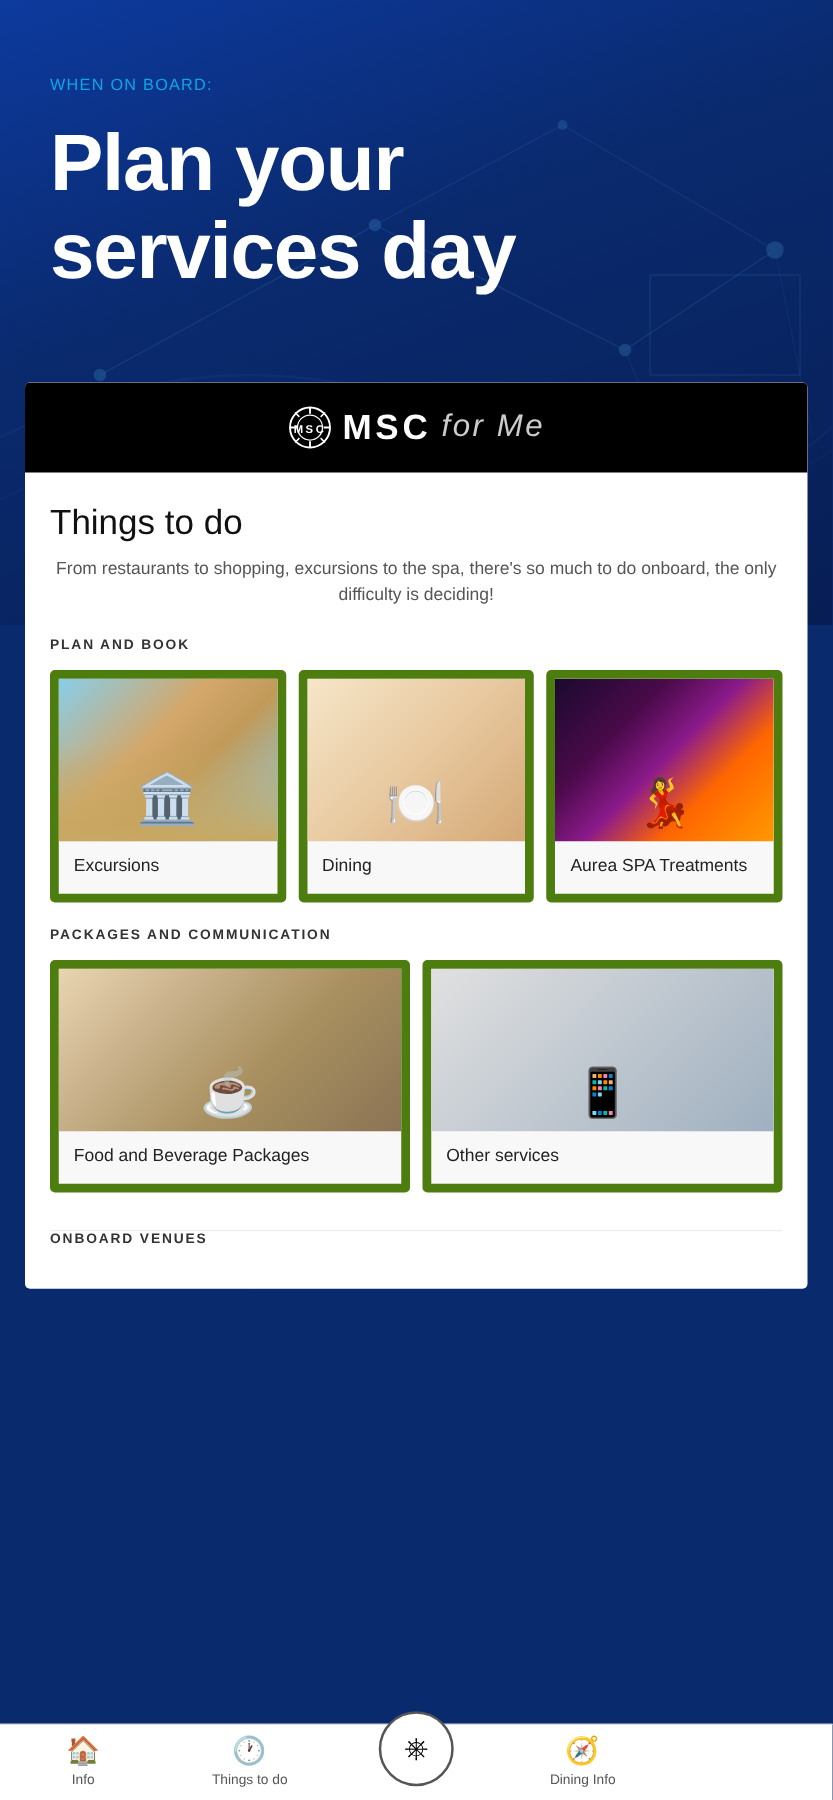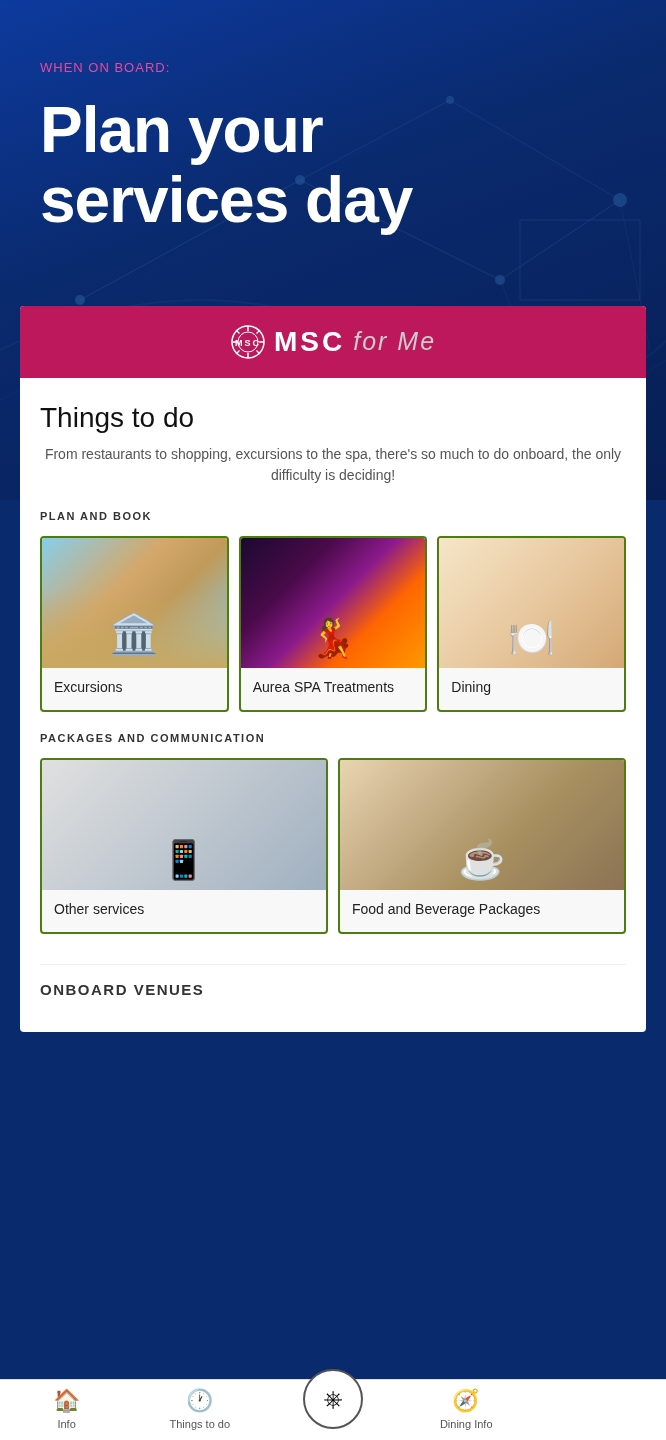--- a/index.html
+++ b/index.html
@@ -29,21 +29,21 @@
       opacity: 0.3;
     }
 
     
     .hero-content {
       position: relative;
       z-index: 1;
       padding: 60px 40px 40px 40px;
     }
     .hero-subtitle {
-      color: #ec4899;
+      color: #0ea5e9;
       font-size: 13px;
       font-weight: 500;
       letter-spacing: 1px;
       margin-bottom: 20px;
       text-transform: uppercase;
     }
     .hero-title {
       color: #ffffff;
       font-size: 64px;
       font-weight: 700;
@@ -56,21 +56,21 @@
       position: relative;
       z-index: 2;
       margin: 30px 20px 0 20px;
       background: #fff;
       border-radius: 4px;
       overflow: hidden;
     }
 
     
     .logo-bar {
-      background: #be185d;
+      background: #000000;
       padding: 18px;
       display: flex;
       justify-content: center;
       align-items: center;
     }
     .logo-text {
       color: #fff;
       font-size: 28px;
       font-weight: 700;
       letter-spacing: 2px;
@@ -119,21 +119,21 @@
     .grid-row {
       display: flex;
       gap: 10px;
       margin-bottom: 10px;
     }
     .grid-item {
       flex: 1;
       background: #f8f8f8;
       border-radius: 4px;
       overflow: hidden;
-      border: 2px solid #4d7c0f;
+      border: 7px solid #4d7c0f;
       cursor: pointer;
     }
     
     .img-excursions {
       width: 100%;
       height: 130px;
       background: linear-gradient(135deg, #87CEEB 0%, #d4a76a 40%, #c19a5a 60%, #87CEEB 100%);
       position: relative;
       overflow: hidden;
     }
@@ -222,26 +222,26 @@
 
     .section-divider {
       margin: 20px 0 16px 0;
     }
 
     
     .onboard-section {
       padding: 0 20px 20px 20px;
     }
     .onboard-label {
-      font-size: 15px;
+      font-size: 11px;
       font-weight: 700;
       letter-spacing: 1.5px;
       color: #333;
       text-transform: uppercase;
-      padding: 16px 0 14px 0;
+      padding: 0 0 14px 0;
       border-top: 1px solid #eee;
     }
 
     
     .bottom-nav {
       position: fixed;
       bottom: 0;
       width: 666px;
       background: #fff;
       border-top: 1px solid #ddd;
@@ -359,44 +359,44 @@
     <div class="section-label">PLAN AND BOOK</div>
 
     <div class="grid-row">
 
       <div class="grid-item">
         <div class="img-excursions"></div>
         <div class="grid-item-label">Excursions</div>
       </div>
 
       <div class="grid-item">
+        <div class="img-dining"></div>
+        <div class="grid-item-label">Dining</div>
+      </div>
+
+      <div class="grid-item">
         <div class="img-spa"></div>
         <div class="grid-item-label">Aurea SPA Treatments</div>
       </div>
-
-      <div class="grid-item">
-        <div class="img-dining"></div>
-        <div class="grid-item-label">Dining</div>
-      </div>
     </div>
 
     <div class="section-divider"></div>
     <div class="section-label">PACKAGES AND COMMUNICATION</div>
 
     <div class="grid-row">
+
+      <div class="grid-item">
+        <div class="img-food-bev"></div>
+        <div class="grid-item-label">Food and Beverage Packages</div>
+      </div>
 
       <div class="grid-item">
         <div class="img-other"></div>
         <div class="grid-item-label">Other services</div>
       </div>
-
-      <div class="grid-item">
-        <div class="img-food-bev"></div>
-        <div class="grid-item-label">Food and Beverage Packages</div>
-      </div>
     </div>
 
   </div>
 
   <div class="onboard-section">
     <div class="onboard-label">ONBOARD VENUES</div>
   </div>
 
 </div>
 

